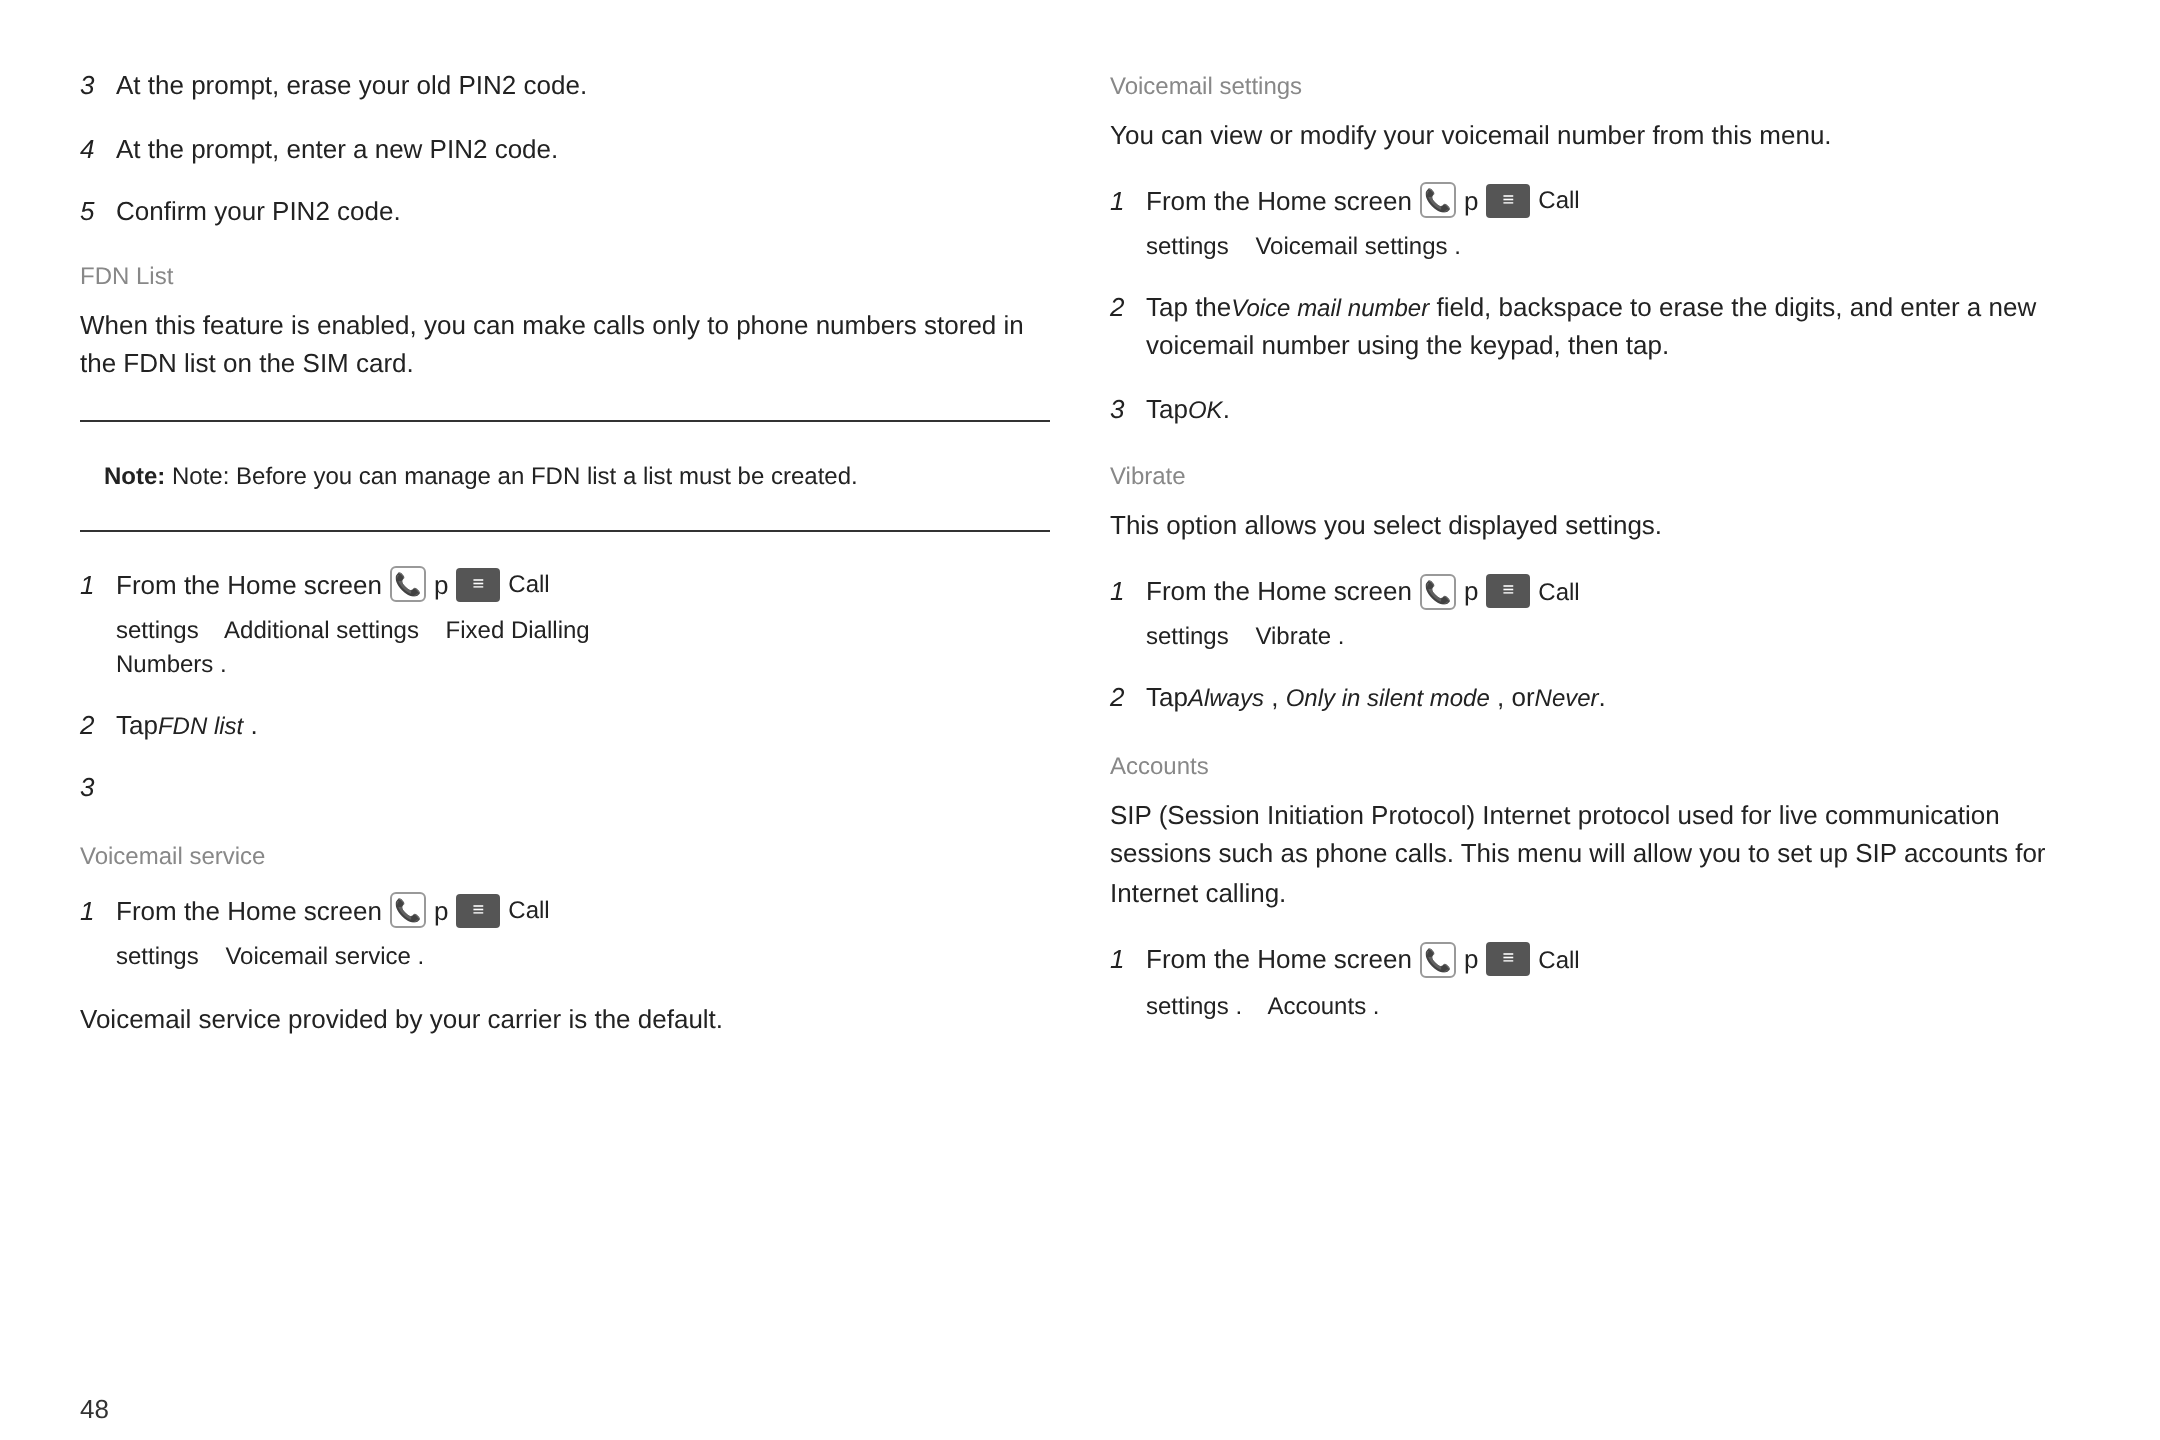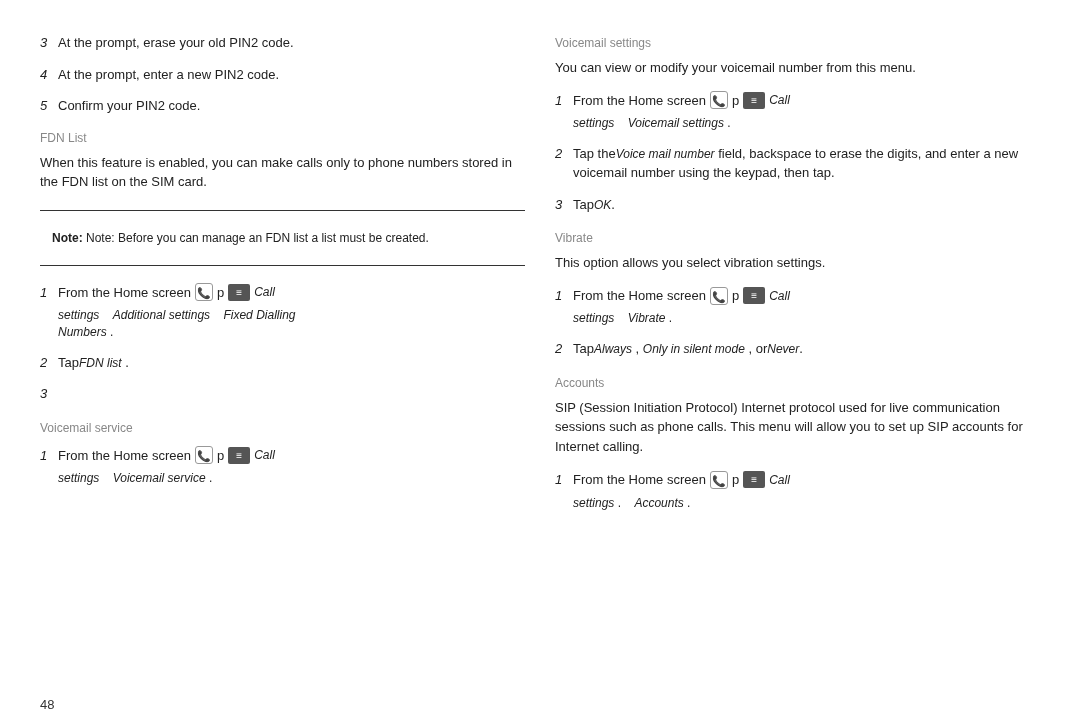--- a/index.html
+++ b/index.html
@@ -66,21 +66,20 @@
       color: #fff;
       font-size: 10px;
       padding: 1px 5px;
       border-radius: 2px;
       vertical-align: middle;
       font-weight: bold;
       min-width: 22px;
       text-align: center;
     }
     .italic-text {
-      font-style: italic;
       font-size: 12px;
     }
     .sub-text {
       font-size: 12px;
       margin-left: 18px;
       margin-top: 1px;
       line-height: 1.4;
     }
     .note {
       font-size: 12px;
@@ -165,20 +164,21 @@
         <span>p</span>
         <span class="menu-icon">≡</span>
         <span class="italic-text">Call</span>
       </div>
       <div class="sub-text">
         <span class="italic-text">settings</span>&nbsp;&nbsp;&nbsp;
         <span class="italic-text">Voicemail service</span> .
       </div>
     </div>
 
+    <p style="font-size:13px; line-height:1.5; margin-top:4px;">Voicemail service provided by your carrier is the default.</p>
 
   </div>
 
   <div class="col">
 
     <div class="section-title">Voicemail settings</div>
     <p style="font-size:13px; line-height:1.5; margin-bottom:4px;">You can view or modify your voicemail number from this menu.</p>
 
     <div class="numbered-item" style="flex-direction:column; align-items:flex-start;">
       <div style="display:flex; align-items:center; gap:4px;">
@@ -199,21 +199,21 @@
       <span class="num"><em>2</em></span>
       <span>Tap the<span class="inline-italic">Voice mail number</span> field, backspace to erase the digits, and enter a new voicemail number using the keypad, then tap.</span>
     </div>
 
     <div class="numbered-item">
       <span class="num"><em>3</em></span>
       <span>Tap<span class="inline-italic">OK</span>.</span>
     </div>
 
     <div class="section-title" style="margin-top:8px;">Vibrate</div>
-    <p style="font-size:13px; line-height:1.5; margin-bottom:4px;">This option allows you select vibration settings.</p>
+    <p style="font-size:13px; line-height:1.5; margin-bottom:4px;">This option allows you select displayed settings.</p>
 
     <div class="numbered-item" style="flex-direction:column; align-items:flex-start;">
       <div style="display:flex; align-items:center; gap:4px;">
         <span class="num"><em>1</em></span>
         <span>From the Home screen</span>
         <span class="phone-icon">📞</span>
         <span>p</span>
         <span class="menu-icon">≡</span>
         <span class="italic-text">Call</span>
       </div>

